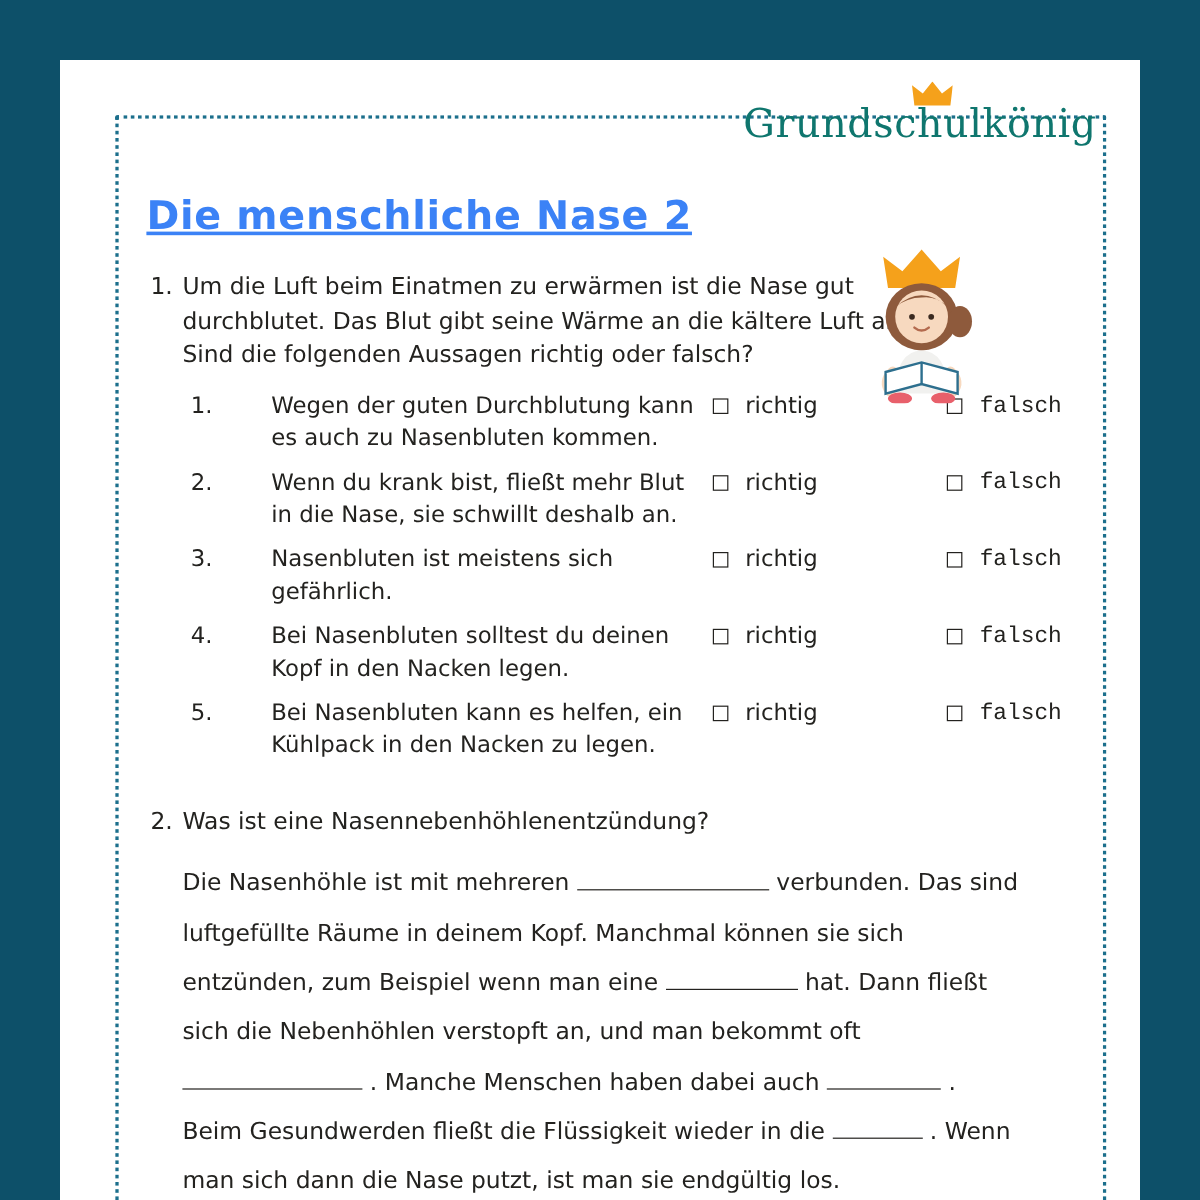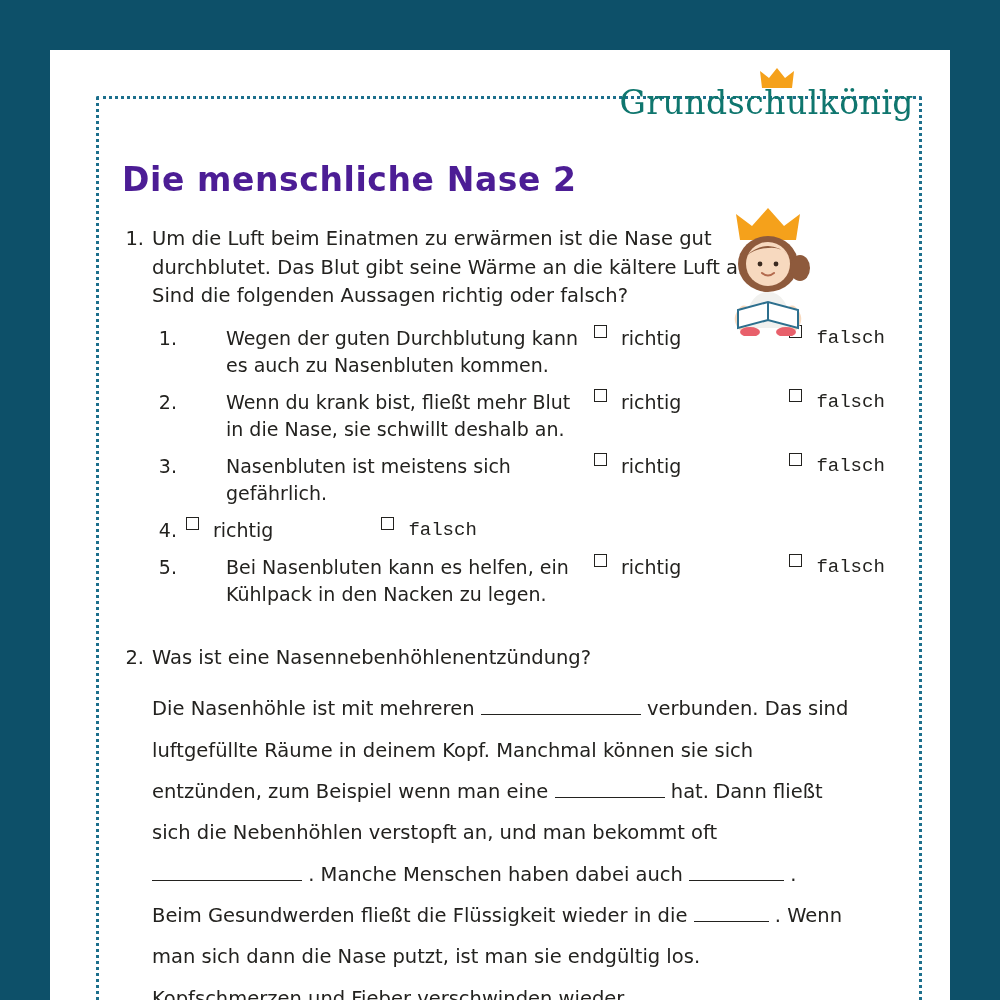--- a/index.html
+++ b/index.html
@@ -49,22 +49,23 @@
     left: 186px; top: -18px;
     width: 34px; height: 22px;
   }
 
   
   .title {
     font-family: "DejaVu Sans", sans-serif;
     font-size: 33px;
     font-weight: bold;
     letter-spacing: 0.6px;
-    color: #4c1d95;
+    color: #3b82f6;
     margin: 52px 0 0 0;
+    text-decoration: underline;
   }
 
   
   .kid {
     position: absolute;
     right: 62px; top: 98px;
     width: 120px; height: 130px;
   }
 
   
@@ -97,20 +98,21 @@
     text-align: right; padding-right: 9px;
   }
   .sub-text {
     flex: 0 0 368px;
     width: 368px;
     padding-right: 10px;
     margin-left: 40px;
   }
   .opt {
     display: flex;
+    align-items: center;
     flex: 0 0 auto;
   }
   .opt.right { margin-left: 108px; font-family: Liberation Mono, monospace; }
   .checkbox {
     width: 13px; height: 13px;
     border: 1.6px solid #23221f;
     margin-right: 14px;
     display: inline-block;
     background: #fff;
   }
@@ -218,20 +220,21 @@
               <span class="opt-label">richtig</span>
             </div>
             <div class="opt right">
               <span class="checkbox"></span>
               <span class="opt-label">falsch</span>
             </div>
           </div>
 
           <div class="sub-row">
             <div class="sub-num">4.</div>
+            <div class="sub-text">Bei Nasenbluten solltest du deinen Kopf in den Nacken legen.</div>
             <div class="opt">
               <span class="checkbox"></span>
               <span class="opt-label">richtig</span>
             </div>
             <div class="opt right">
               <span class="checkbox"></span>
               <span class="opt-label">falsch</span>
             </div>
           </div>
 

